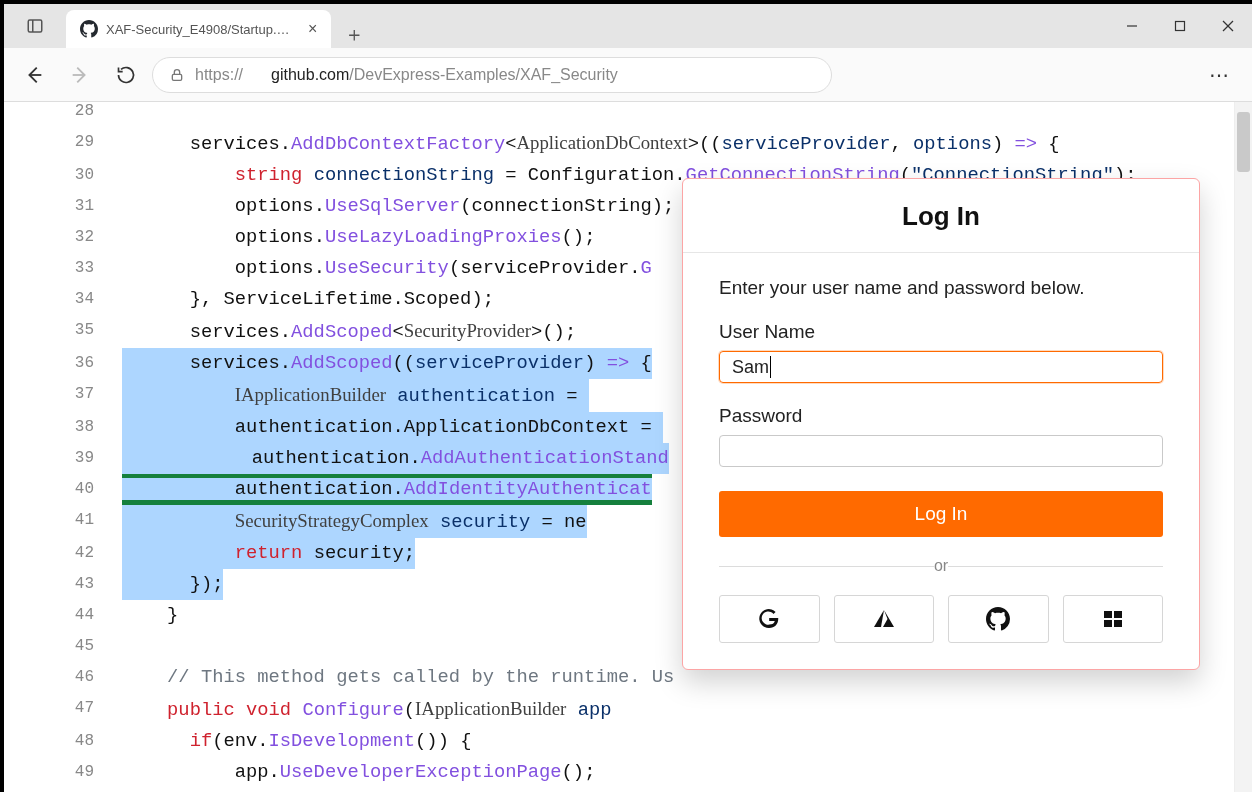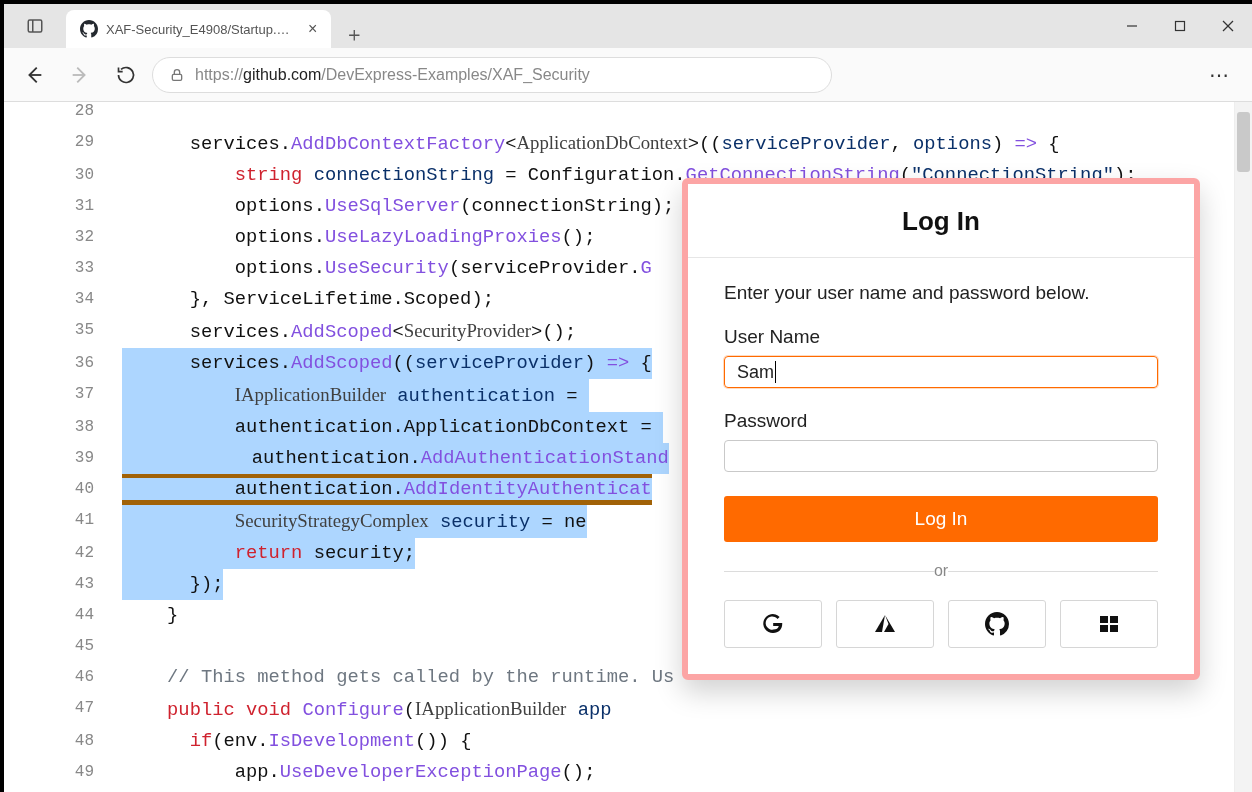--- a/index.html
+++ b/index.html
@@ -20,21 +20,21 @@
   .winbtn svg { width: 12px; height: 12px; }
 
   .navbar { height: 54px; background: #fafafa; border-bottom: 1px solid #ddd; display: flex; align-items: center; padding: 0 10px; gap: 6px; }
   .navbtn { width: 40px; height: 40px; display: flex; align-items: center; justify-content: center; color: #333; }
   .navbtn.disabled { color: #bbb; }
   .navbtn svg { width: 22px; height: 22px; }
   .navbtn.refresh svg { width: 20px; height: 20px; }
   .addrbar { flex: 1; height: 36px; background: #fff; border: 1px solid #ddd; border-radius: 20px; display: flex; align-items: center; padding: 0 16px; gap: 10px; color: #555; font-size: 16px; max-width: 680px; }
   .addrbar svg { width: 16px; height: 16px; flex: 0 0 auto; }
   .addr-proto { color: #888; }
-  .addr-host { color: #222; }
+  .addr-host { color: #222; margin-left: 28px; }
   .addr-path { color: #888; }
   .menu-dots { margin-left: auto; width: 44px; display: flex; justify-content: center; color: #333; font-size: 20px; letter-spacing: 2px; }
 
   
   .viewport { position: relative; height: calc(792px - 44px - 54px - 4px); background: #fff; overflow: hidden; }
   .code { font-family: Consolas, "Courier New", monospace; font-size: 18.8px; line-height: 31px; }
   .row { display: flex; }
   .gutter { width: 118px; text-align: right; padding-right: 28px; color: #888; font-size: 16px; user-select: none; }
   .line { white-space: pre; color: #111; }
   .sel { background: #add6ff; }
@@ -47,21 +47,21 @@
   .c-var   { color: #0a3069; }   
   .c-str   { color: #0a3069; }   
   .c-com   { color: #6e7781; }   
   .c-lam   { color: #8250df; }   
 
   
   .vscroll { position: absolute; right: 0; top: 0; bottom: 0; width: 18px; background: #f3f3f3; border-left: 1px solid #eee; }
   .vscroll .thumb { position: absolute; right: 2px; left: 2px; top: 10px; height: 60px; background: #c9c9c9; border-radius: 3px; }
 
   
-  .loginpanel { position: absolute; right: 52px; top: 76px; width: 518px; background: #fff; border: 6px solid #fca5a5; border-radius: 6px; box-shadow: 0 12px 28px rgba(0,0,0,.18); }
+  .loginpanel { position: absolute; right: 52px; top: 76px; width: 518px; background: #fff; border: 1px solid #fca5a5; border-radius: 6px; box-shadow: 0 12px 28px rgba(0,0,0,.18); }
   .lp-head { text-align: center; font-size: 26px; font-weight: 600; color: #111; padding: 22px 0 20px; border-bottom: 1px solid #e6e6e6; }
   .lp-body { padding: 24px 36px 26px; }
   .lp-instr { font-size: 19px; color: #222; margin-bottom: 22px; }
   .lp-label { font-size: 19px; color: #222; margin-bottom: 8px; }
   .lp-input { width: 100%; height: 32px; border: 1px solid #c9c9c9; border-radius: 4px; padding: 0 12px; font-size: 18px; color: #222; margin-bottom: 22px; }
   .lp-input.focused { border: 1px solid #ff6a00; box-shadow: 0 0 0 1px rgba(255,106,0,.25); }
   .lp-input .value { display: inline-block; }
   .lp-input .caret { display:inline-block; width:1px; height:22px; background:#000; vertical-align:middle; margin-left:1px; }
   .lp-input-wrap { display:flex; align-items:center; height:100%; }
   .lp-submit { width: 100%; height: 46px; background: #ff6a00; color: #fff; border: none; border-radius: 3px; font-size: 19px; cursor: pointer; margin-top: 2px; margin-bottom: 20px; }
@@ -187,21 +187,21 @@
       <div class="row" style="">
         <div class="gutter">38</div>
         <div class="line" style="background: rgb(173, 214, 255); display: inline-block;"><span class="sel">          </span><span class="c-plain sel">authentication</span><span class="c-pun sel">.</span><span class="c-plain sel">ApplicationDbContext</span><span class="c-pun sel"> </span><span class="c-pun sel">=</span><span class="c-pun sel"> </span></div>
       </div>
       <div class="row" style="">
         <div class="gutter">39</div>
         <div class="line" style="background: rgb(173, 214, 255); display: inline-block; padding-left: 17px;"><span class="sel">          </span><span class="c-plain sel">authentication</span><span class="c-pun sel">.</span><span class="c-meth sel">AddAuthenticationStand</span></div>
       </div>
       <div class="row" style="">
         <div class="gutter">40</div>
-        <div class="line" style="background: #a16207; display: inline-block;"><span class="sel">          </span><span class="c-plain sel">authentication</span><span class="c-pun sel">.</span><span class="c-meth sel">AddIdentityAuthenticat</span></div>
+        <div class="line" style="background: #15803d; display: inline-block;"><span class="sel">          </span><span class="c-plain sel">authentication</span><span class="c-pun sel">.</span><span class="c-meth sel">AddIdentityAuthenticat</span></div>
       </div>
       <div class="row" style="">
         <div class="gutter">41</div>
         <div class="line" style="background: rgb(173, 214, 255); display: inline-block;"><span class="sel">          </span><span class="c-type sel">SecurityStrategyComplex</span><span class="c-pun sel"> </span><span class="c-var sel">security</span><span class="c-pun sel"> </span><span class="c-pun sel">=</span><span class="c-pun sel"> </span><span class="c-plain sel">ne</span></div>
       </div>
       <div class="row" style="">
         <div class="gutter">42</div>
         <div class="line" style="background: rgb(173, 214, 255); display: inline-block;"><span class="sel">          </span><span class="c-kw sel">return</span><span class="c-pun sel"> </span><span class="c-plain sel">security</span><span class="c-pun sel">;</span></div>
       </div>
       <div class="row" style="">

